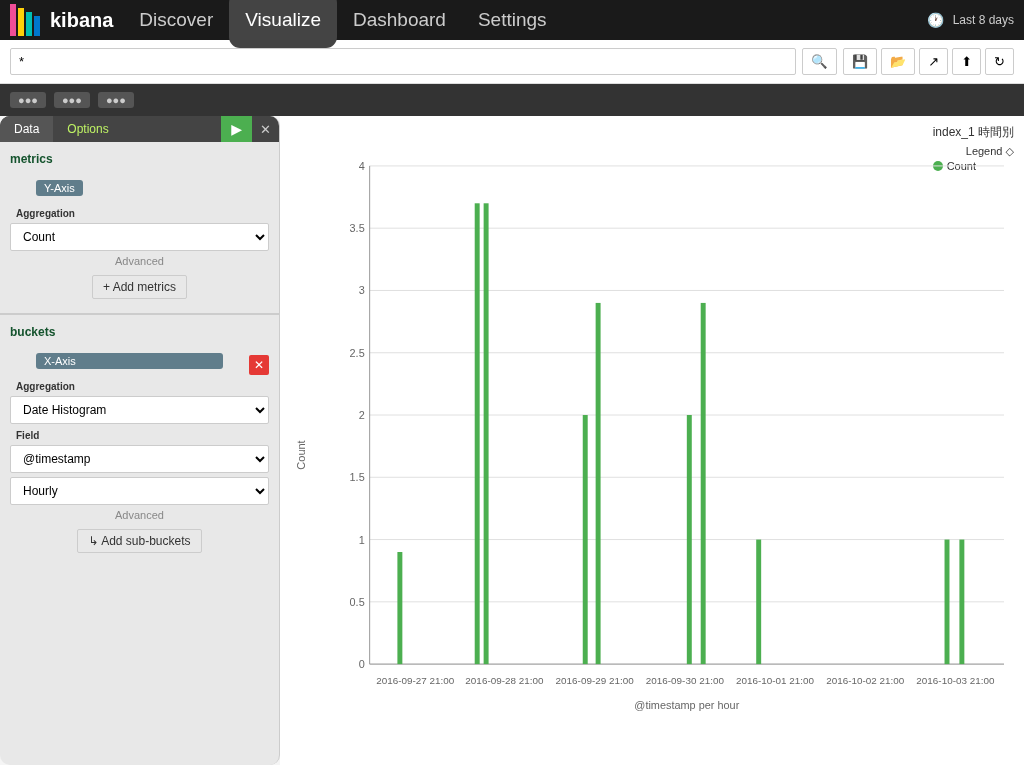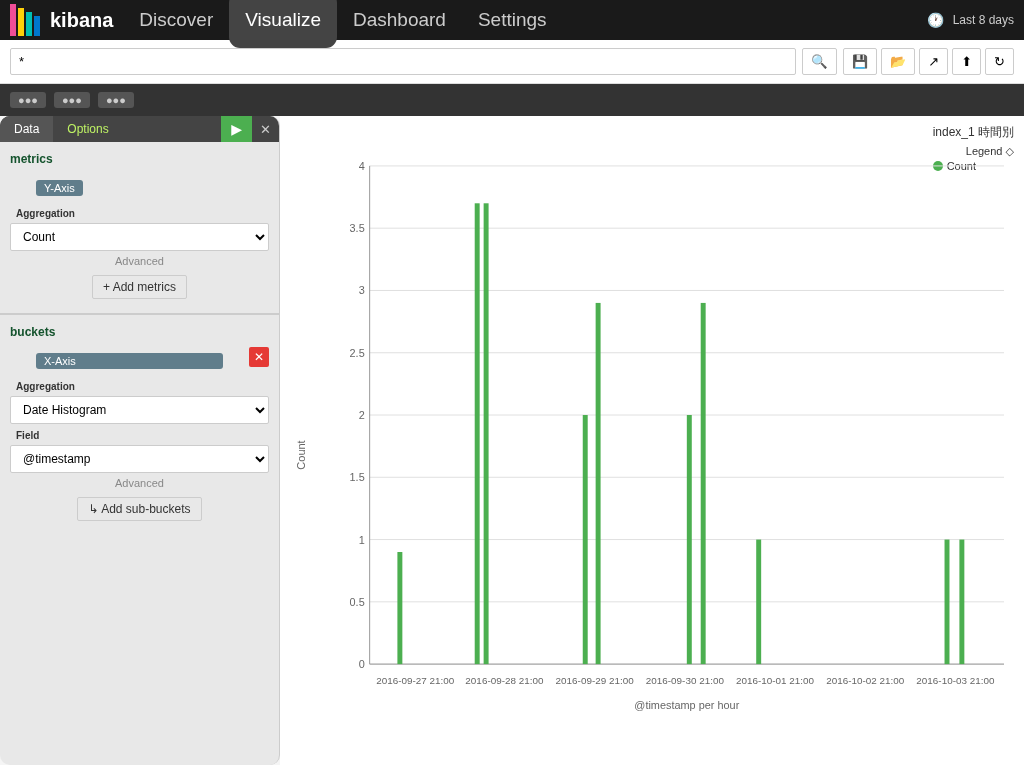--- a/index.html
+++ b/index.html
@@ -357,35 +357,43 @@
       <div class="advanced-link">
         <span>Advanced</span>
       </div>
       <button class="add-btn">+ Add metrics</button>
     </div>
 
     <hr class="section-divider">
 
     <div>
       <div class="panel-section-title">buckets</div>
-      <div style="display:flex; align-items:flex-start; padding: 2px 10px; ">
+      <div style="display:flex; align-items:flex-end; padding: 2px 10px; ">
         <span class="axis-badge x-axis" style="background:#607d8b; color:white; border-radius:3px; padding:2px 8px; font-size:11px; flex:1;">X-Axis</span>
         <button class="axis-badge-remove" style="background:#e53935; border:none; color:white; width:20px; height:20px; border-radius:2px; cursor:pointer; font-size:12px; display:flex; align-items:center; justify-content:center;">✕</button>
       </div>
       <div class="panel-label">Aggregation</div>
       <select class="select-field">
         <option>Date Histogram</option>
         <option>Terms</option>
         <option>Filters</option>
         <option>Range</option>
       </select>
       <div class="panel-label">Field</div>
       <select class="select-field">
         <option>@timestamp</option>
       </select>
+      <select class="select-field">
+        <option>Auto</option>
+        <option selected="">Hourly</option>
+        <option>Daily</option>
+        <option>Weekly</option>
+        <option>Monthly</option>
+        <option>Yearly</option>
+      </select>
       <div class="advanced-link">
         <span>Advanced</span>
       </div>
       <button class="add-btn">↳ Add sub-buckets</button>
     </div>
   </div>
 
   <div class="right-panel">
 
     <div class="chart-header">

